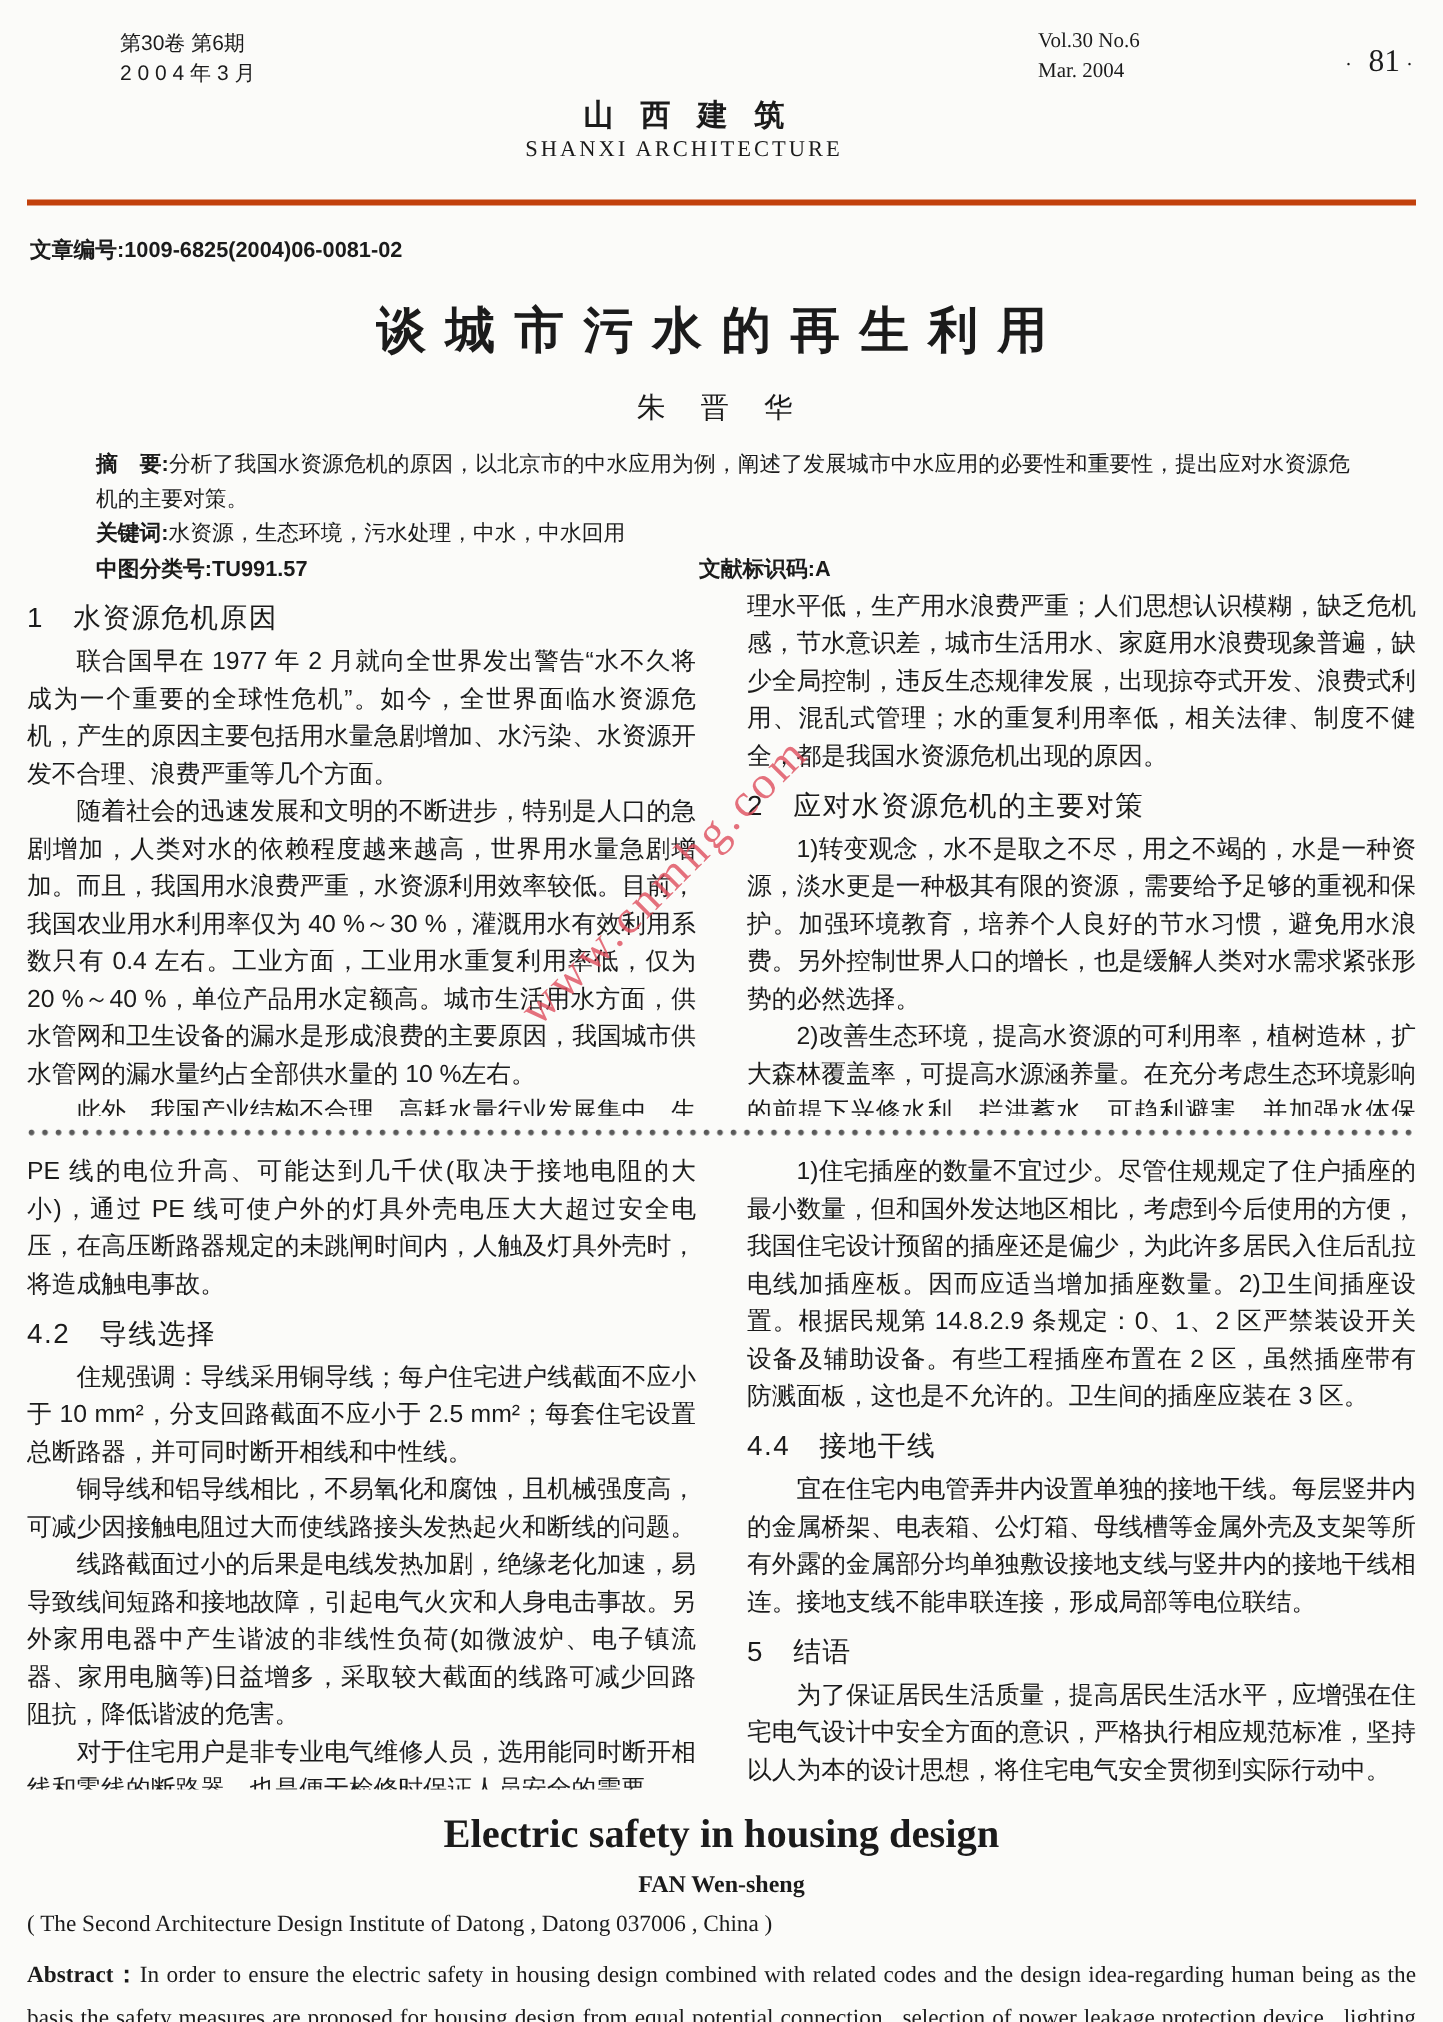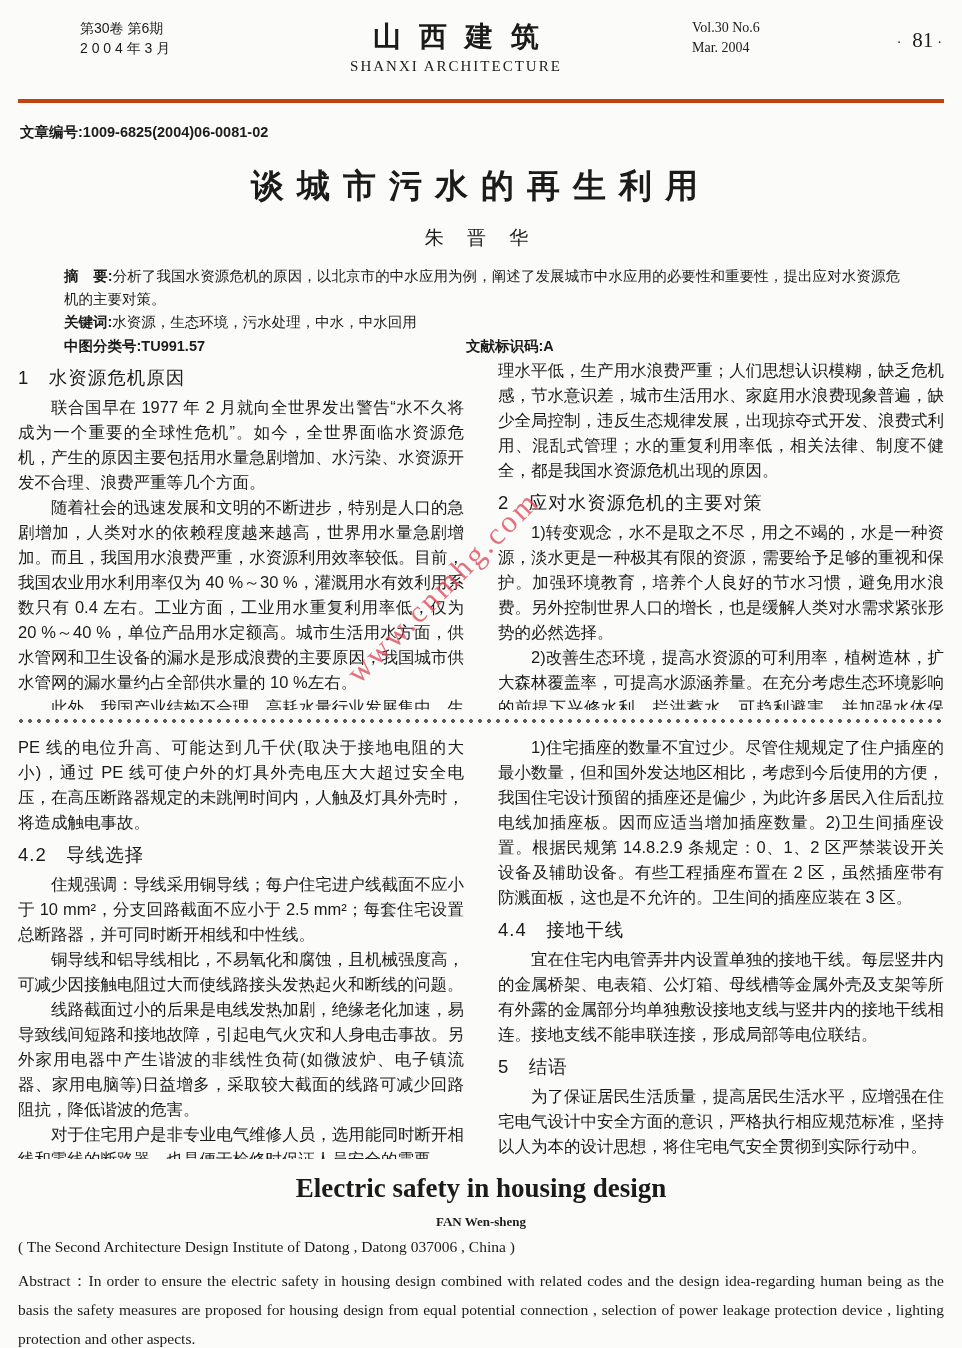--- a/index.html
+++ b/index.html
@@ -10,22 +10,22 @@
     font-family: "Liberation Sans", "DejaVu Sans", sans-serif;
     position: relative;
   }
   .page { padding: 14px 18px 0 18px; position: relative; }
 
   
   .jheader { display: flex; align-items: flex-start; justify-content: space-between;
              padding: 4px 2px 24px 2px; border-bottom: 4px solid #c2410c; }
   .jh-left { width: 200px; padding-left: 60px; font-size: 14px; line-height: 20px; white-space: nowrap; }
   .jh-center { text-align: center; flex: 1; }
-  .jh-journal-cn { font-size: 28px; letter-spacing: 18px; font-weight: bold;
-                   font-family: "Liberation Serif", "DejaVu Serif", serif; text-indent: 18px; }
+  .jh-journal-cn { font-size: 20px; letter-spacing: 18px; font-weight: bold;
+                   font-family: "Liberation Serif", "DejaVu Serif", serif; text-indent: 18px; margin-top: 45px; }
   .jh-journal-en { font-size: 15px; letter-spacing: 2px; margin-top: 2px;
                    font-family: "Liberation Serif", "DejaVu Serif", serif; }
   .jh-right { width: 250px; font-size: 14px; line-height: 20px;
               font-family: "Liberation Serif", "DejaVu Serif", serif; position: relative; }
   .jh-right .vol { display: block; }
   .jh-pageno { position: absolute; right: 0; top: 12px; font-size: 14px; margin-left: 40px; }
   .jh-pageno b { font-size: 21px; font-weight: normal; padding: 0 4px; }
 
   
   .article-id { font-size: 14.5px; font-weight: bold; margin: 20px 0 2px 2px; }
@@ -50,24 +50,24 @@
   p.ind { text-indent: 2em; }
 
   
   .dot-sep { height: 7px; margin: 8px 0 10px 0;
     background-image: radial-gradient(circle at 3px 3px, #5a5a5a 1.6px, rgba(0,0,0,0) 2.2px);
     background-size: 9px 7px; background-repeat: repeat-x; }
 
   
   .en-block { font-family: "Liberation Serif", "DejaVu Serif", serif; margin-top: 14px; }
   .en-title { text-align: center; font-size: 27px; font-weight: bold; }
-  .en-author { text-align: center; font-size: 13px; font-weight: bold; margin-top: 10px; }
+  .en-author { text-align: center; font-size: 16px; font-weight: bold; margin-top: 10px; }
   .en-affil { text-align: left; font-size: 15.5px; margin-top: 8px; }
   .en-abs { font-size: 15.5px; line-height: 29px; margin-top: 10px; text-align: justify; }
-  .en-abs .lbl, .en-kw .lbl { font-weight: normal; font-style: normal; }
+  .en-abs .lbl, .en-kw .lbl { font-weight: bold; font-style: normal; }
 
   
   .watermark { position: absolute; left: 352px; top: 660px; width: 380px;
     transform: rotate(-45deg); transform-origin: left center;
     color: rgba(222, 77, 92, 0.8); font-size: 31px; letter-spacing: 3px;
     font-family: "Liberation Serif", "DejaVu Serif", serif; pointer-events: none; }
 </style>
 </head>
 <body>
 

